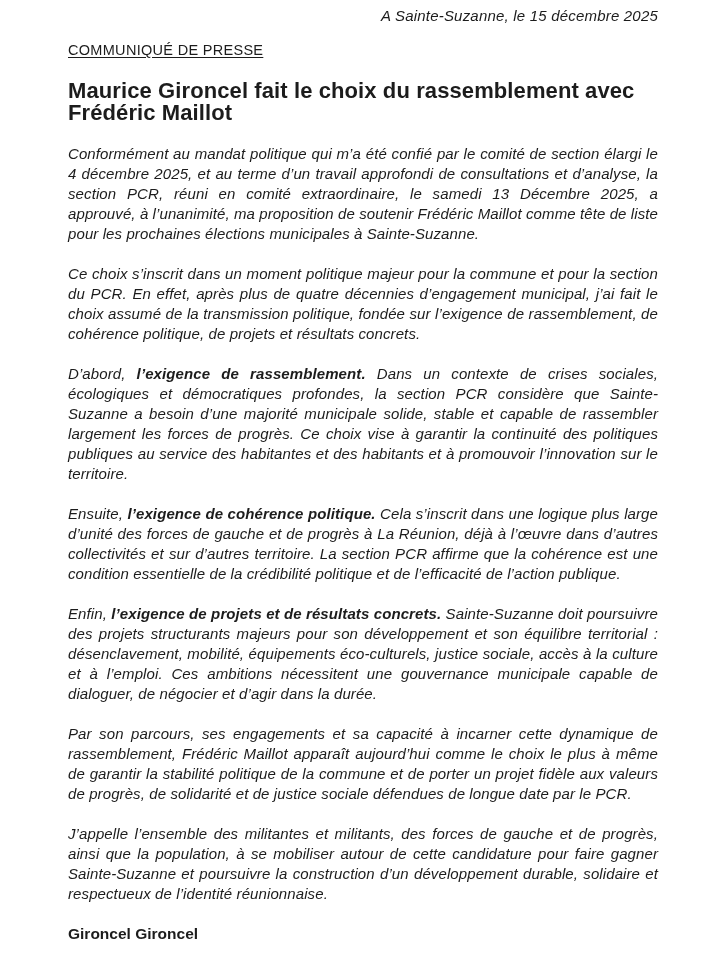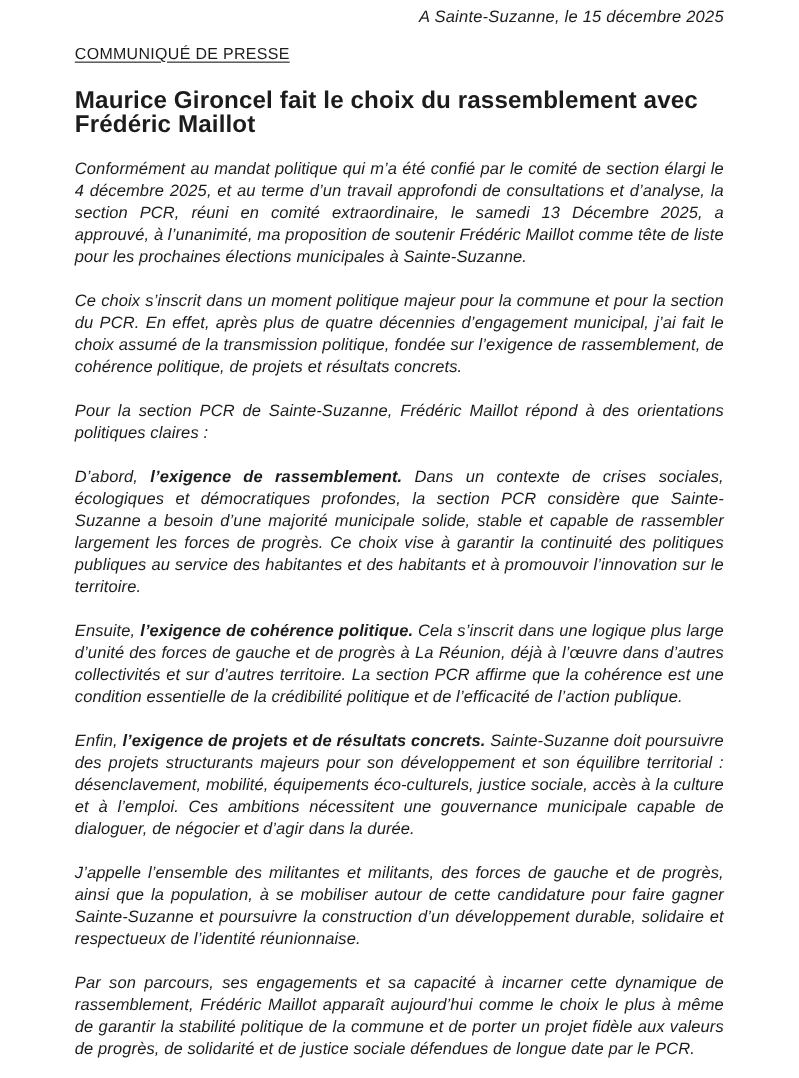--- a/index.html
+++ b/index.html
@@ -72,27 +72,26 @@
   <div class="kicker">
     <span class="kicker-text">COMMUNIQUÉ DE PRESSE</span>
   </div>
 
   <h1 class="title">Maurice Gironcel fait le choix du rassemblement avec Frédéric Maillot</h1>
 
   <p class="body-para">Conformément au mandat politique qui m’a été confié par le comité de section élargi le 4 décembre 2025, et au terme d’un travail approfondi de consultations et d’analyse, la section PCR, réuni en comité extraordinaire, le samedi 13 Décembre 2025, a approuvé, à l’unanimité, ma proposition de soutenir Frédéric Maillot comme tête de liste pour les prochaines élections municipales à Sainte-Suzanne.</p>
 
   <p class="body-para">Ce choix s’inscrit dans un moment politique majeur pour la commune et pour la section du PCR. En effet, après plus de quatre décennies d’engagement municipal, j’ai fait le choix assumé de la transmission politique, fondée sur l’exigence de rassemblement, de cohérence politique, de projets et résultats concrets.</p>
 
-  <p class="body-para">Pour la section PCR de Sainte-Suzanne, Frédéric Maillot répond à des orientations politiques claires :</p>
 
   <p class="body-para"><span>D’abord, </span><b>l’exigence de rassemblement.</b><span> Dans un contexte de crises sociales, écologiques et démocratiques profondes, la section PCR considère que Sainte-Suzanne a besoin d’une majorité municipale solide, stable et capable de rassembler largement les forces de progrès. Ce choix vise à garantir la continuité des politiques publiques au service des habitantes et des habitants et à promouvoir l’innovation sur le territoire.</span></p>
 
   <p class="body-para"><span>Ensuite, </span><b>l’exigence de cohérence politique.</b><span> Cela s’inscrit dans une logique plus large d’unité des forces de gauche et de progrès à La Réunion, déjà à l’œuvre dans d’autres collectivités et sur d’autres territoire. La section PCR affirme que la cohérence est une condition essentielle de la crédibilité politique et de l’efficacité de l’action publique.</span></p>
 
   <p class="body-para"><span>Enfin, </span><b>l’exigence de projets et de résultats concrets.</b><span> Sainte-Suzanne doit poursuivre des projets structurants majeurs pour son développement et son équilibre territorial : désenclavement, mobilité, équipements éco-culturels, justice sociale, accès à la culture et à l’emploi. Ces ambitions nécessitent une gouvernance municipale capable de dialoguer, de négocier et d’agir dans la durée.</span></p>
 
+  <p class="body-para">Par son parcours, ses engagements et sa capacité à incarner cette dynamique de rassemblement, Frédéric Maillot apparaît aujourd’hui comme le choix le plus à même de garantir la stabilité politique de la commune et de porter un projet fidèle aux valeurs de progrès, de solidarité et de justice sociale défendues de longue date par le PCR.</p>
+
   <p class="body-para">J’appelle l’ensemble des militantes et militants, des forces de gauche et de progrès, ainsi que la population, à se mobiliser autour de cette candidature pour faire gagner Sainte-Suzanne et poursuivre la construction d’un développement durable, solidaire et respectueux de l’identité réunionnaise.</p>
-
-  <p class="body-para">Par son parcours, ses engagements et sa capacité à incarner cette dynamique de rassemblement, Frédéric Maillot apparaît aujourd’hui comme le choix le plus à même de garantir la stabilité politique de la commune et de porter un projet fidèle aux valeurs de progrès, de solidarité et de justice sociale défendues de longue date par le PCR.</p>
 
   <p class="signature">Gironcel Gironcel</p>
 
 </div>
 
 </body></html>

